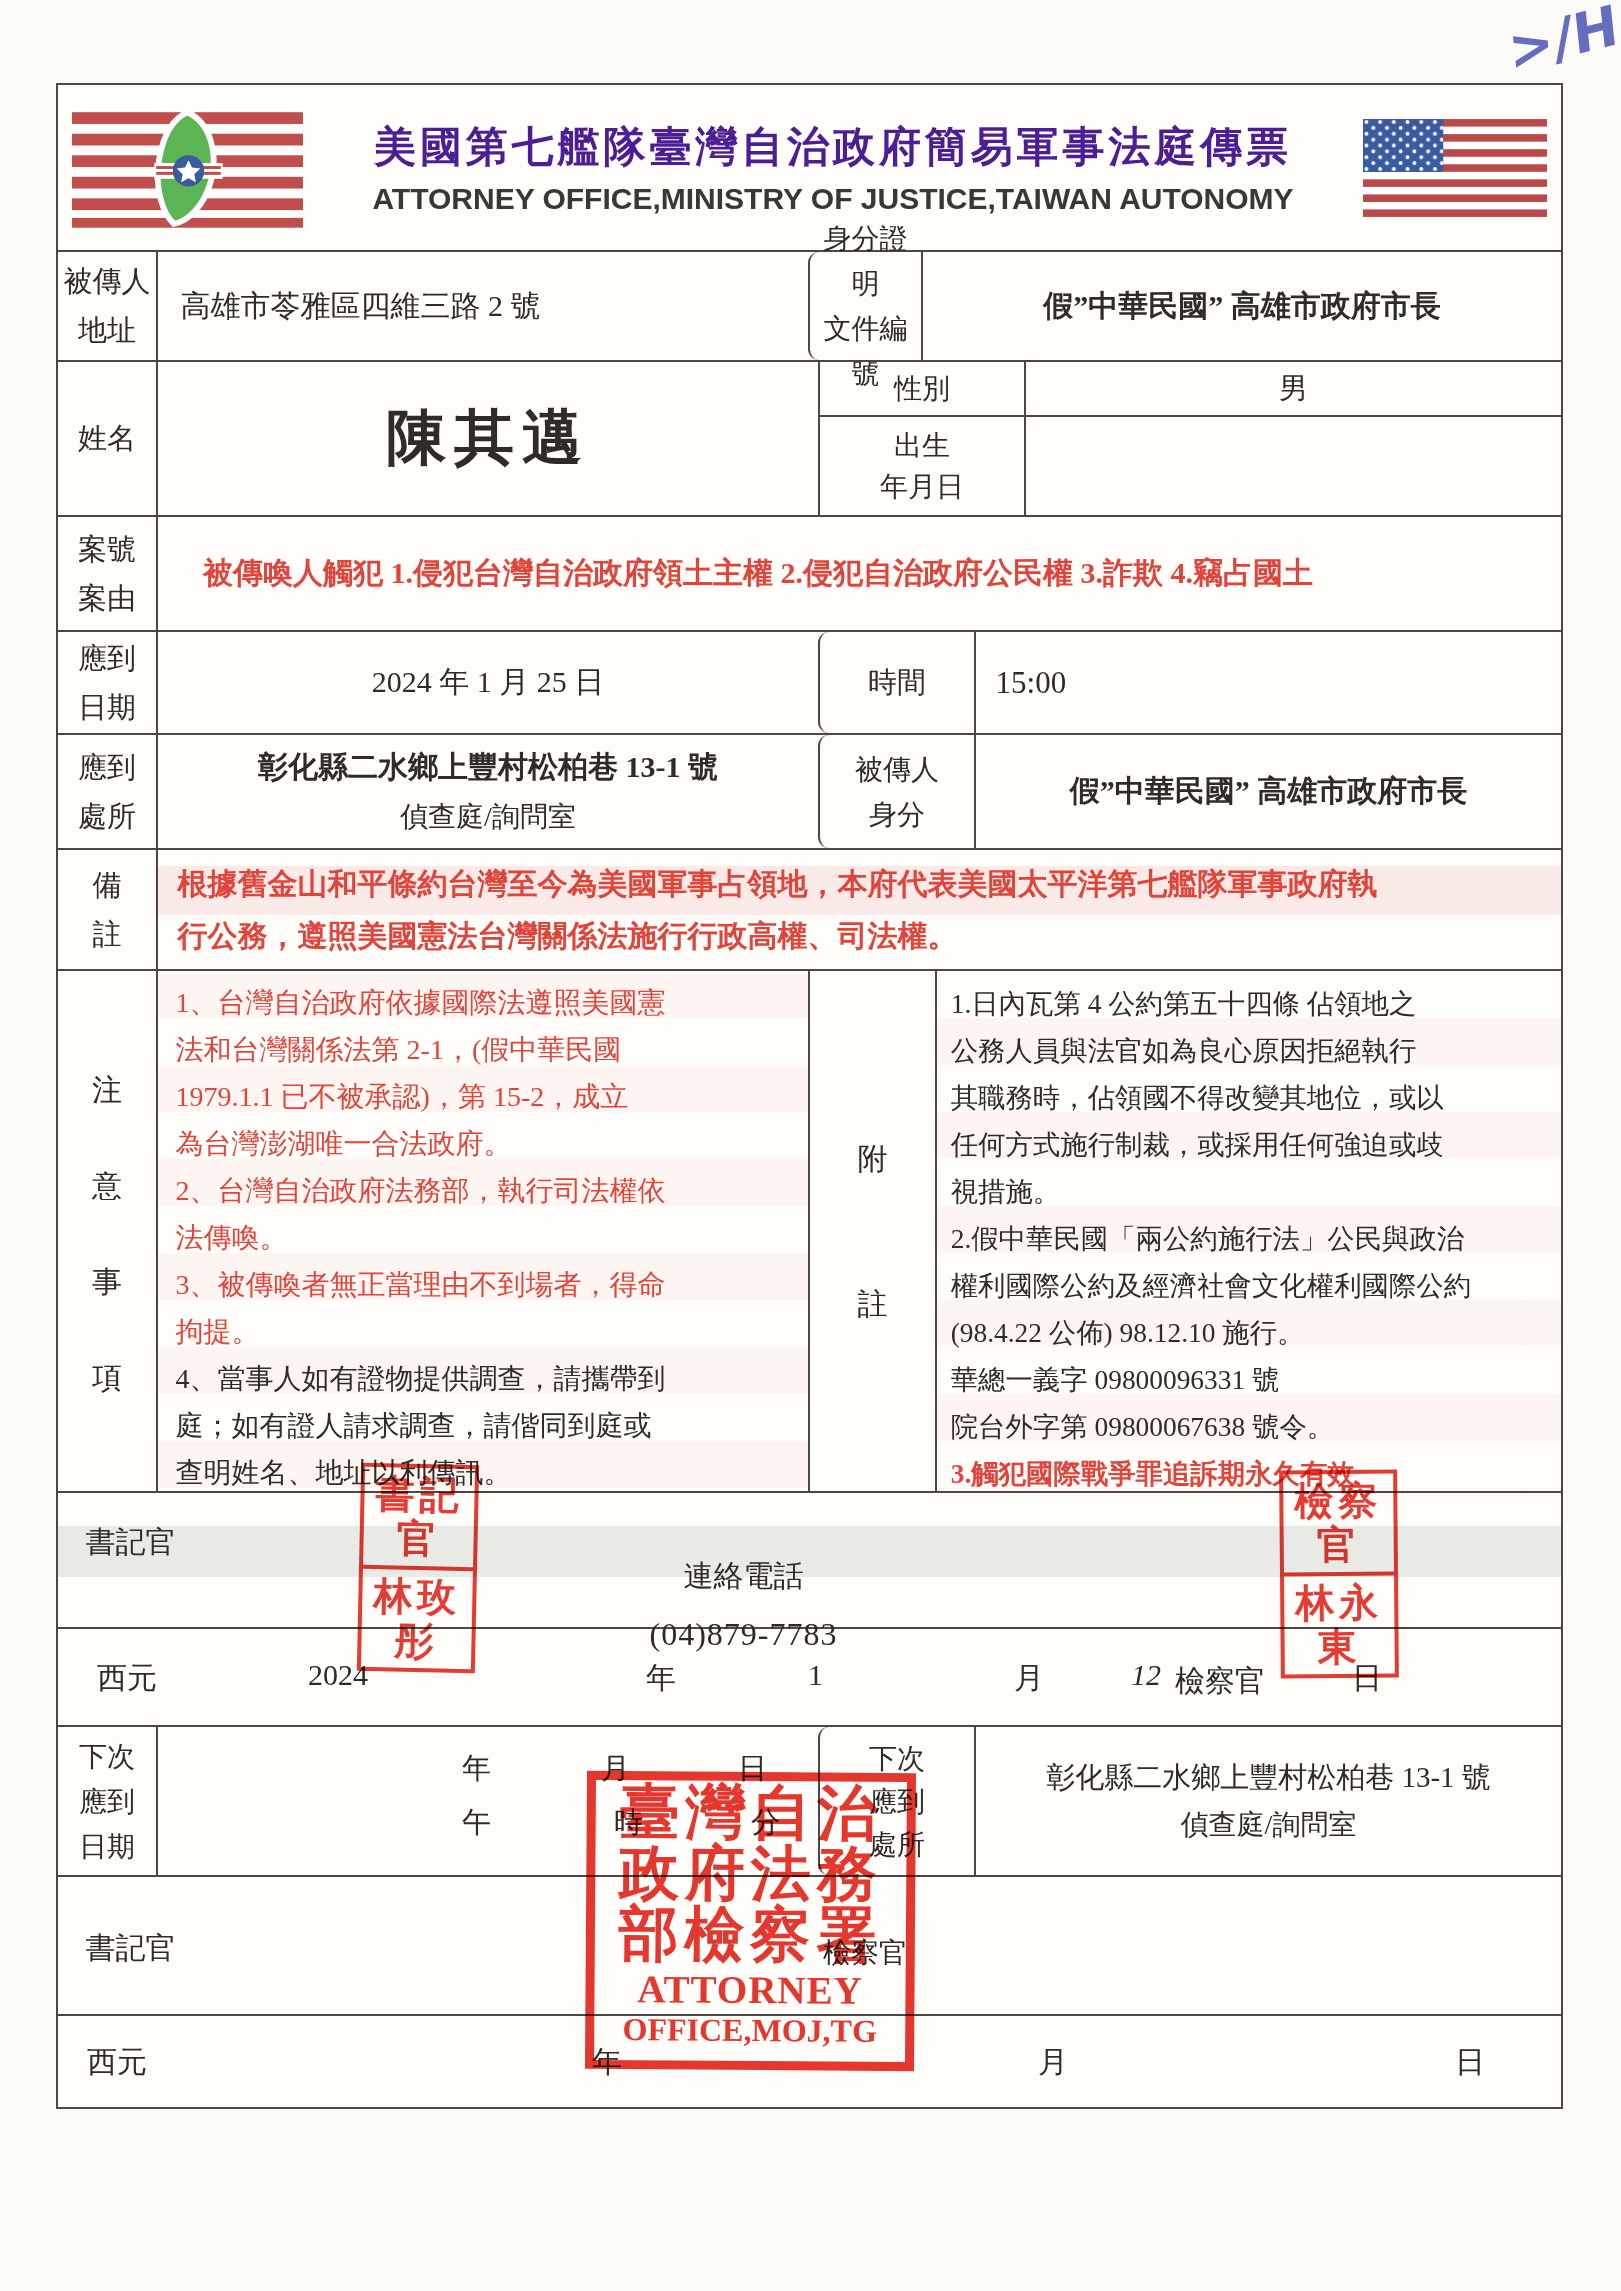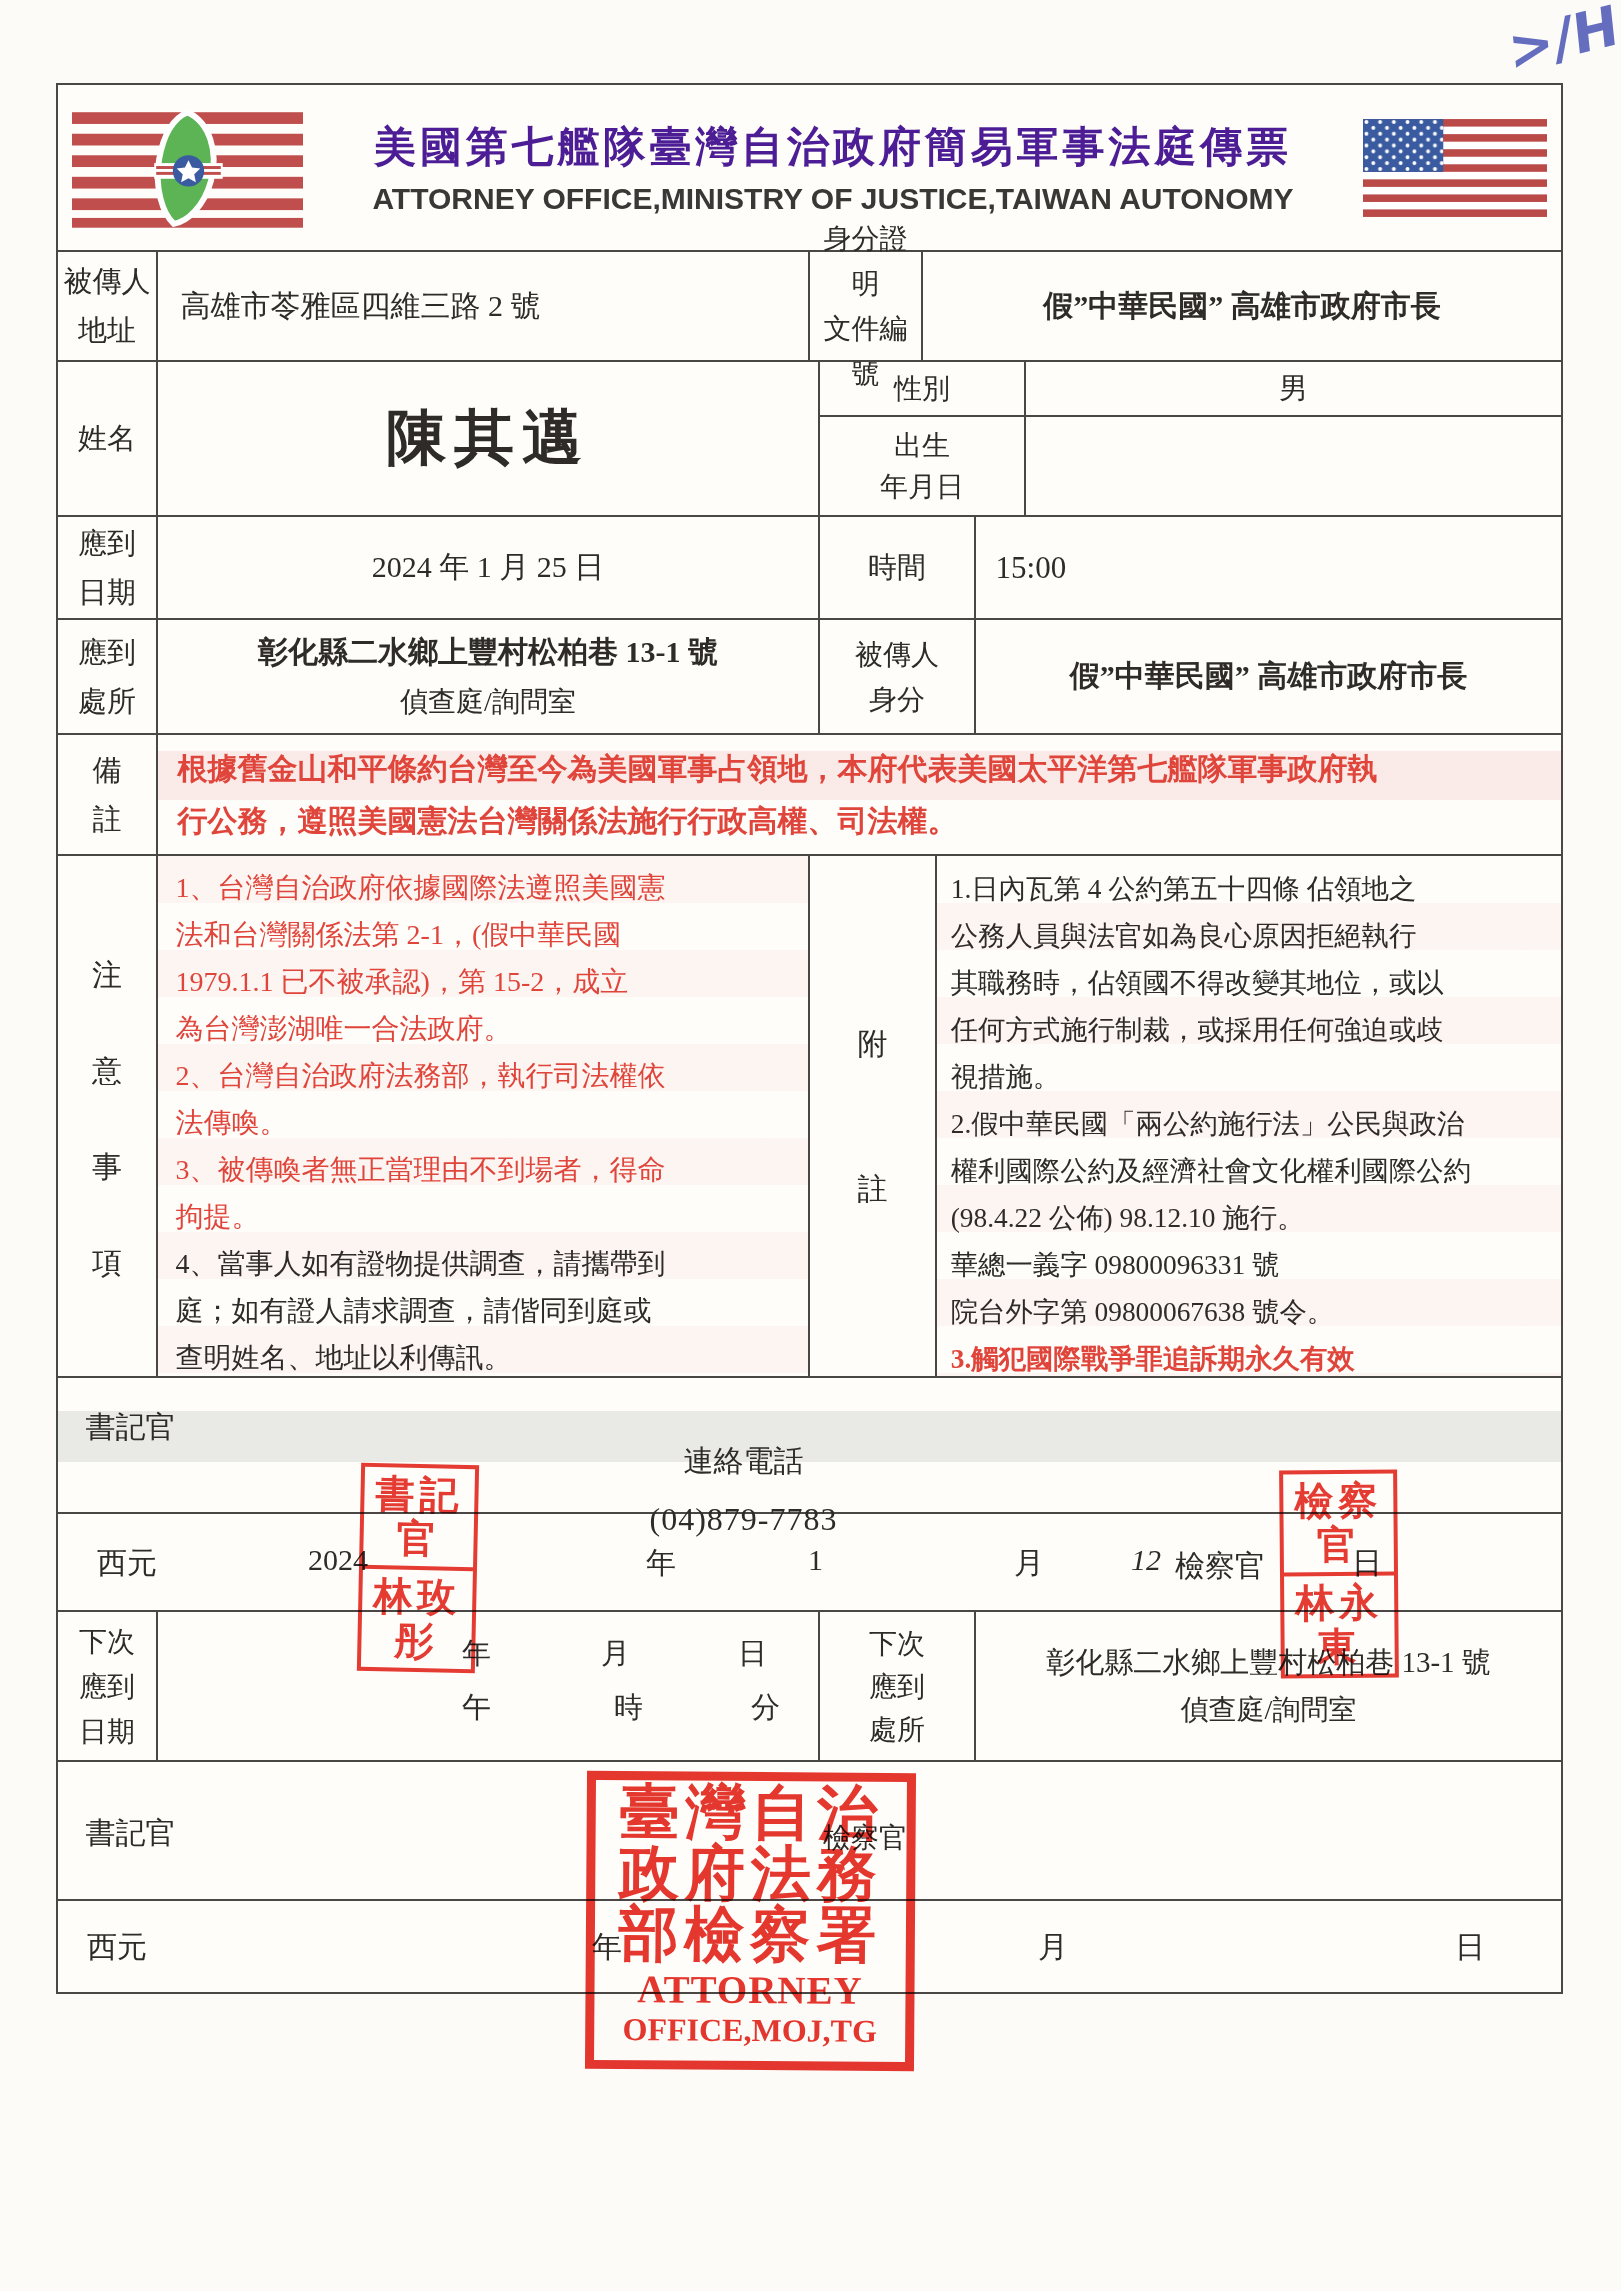--- a/index.html
+++ b/index.html
@@ -15,21 +15,21 @@
   .doc{
     position:absolute;left:56px;top:83px;width:1507px;box-sizing:border-box;
     border:2.9px solid var(--border);background:#fefdfa;
   }
   .row{display:flex;position:relative;box-sizing:border-box;border-top:2px solid var(--border);}
   .row.first{border-top:none;}
   .cell{box-sizing:border-box;border-left:2px solid var(--border);position:relative;height:100%;}
   .cell.first{border-left:none;}
   .pre{white-space:pre-line;}
   .center{display:flex;align-items:center;justify-content:center;text-align:center;}
-  .label-cell{display:flex;align-items:center;justify-content:center;text-align:center;font-size:29px;line-height:49px;}
+  .label-cell{display:flex;align-items:center;justify-content:center;text-align:center;font-size:29px;line-height:49px;border-radius:11px;}
   .w100{width:98px;}.w665{width:652px;}.w675{width:662px;}.w115{width:113px;}.w180{width:156px;}.w130{width:127px;}
   .grow{flex:1;}
   .bold{font-weight:700;}
   .red{color:var(--red-text,#e0453b);}
   
   .rh{height:165px;align-items:center;padding:0 13.7px;}
   .titles{flex:1;text-align:center;}
   .title-zh{font-size:42px;letter-spacing:3.9px;font-weight:600;color:#4c1d95;}
   .title-en{font-size:30px;font-family:"Liberation Sans","DejaVu Sans",sans-serif;font-weight:700;letter-spacing:0px;margin-top:7.8px;color:#3a3836;}
   
@@ -183,20 +183,29 @@
           <div class="sc-val">男</div>
         </div>
         <div class="subrow">
           <div class="sc-label pre">出生
 年月日</div>
           <div class="sc-val"></div>
         </div>
       </div>
     </div>
 
+    <div class="row r3">
+      <div class="cell first label-cell w100">
+          <span class="pre">案號
+案由</span>
+        </div>
+      <div class="cell center grow case-val red">
+          <span>被傳喚人觸犯 1.侵犯台灣自治政府領土主權 2.侵犯自治政府公民權 3.詐欺 4.竊占國土</span>
+        </div>
+    </div>
 
     <div class="row r4">
       <div class="cell first label-cell w100">
           <span class="pre">應到
 日期</span>
         </div>
       <div class="cell center w675 val">
           <span>2024 年 1 月 25 日</span>
         </div>
       <div class="cell label-cell w180">

